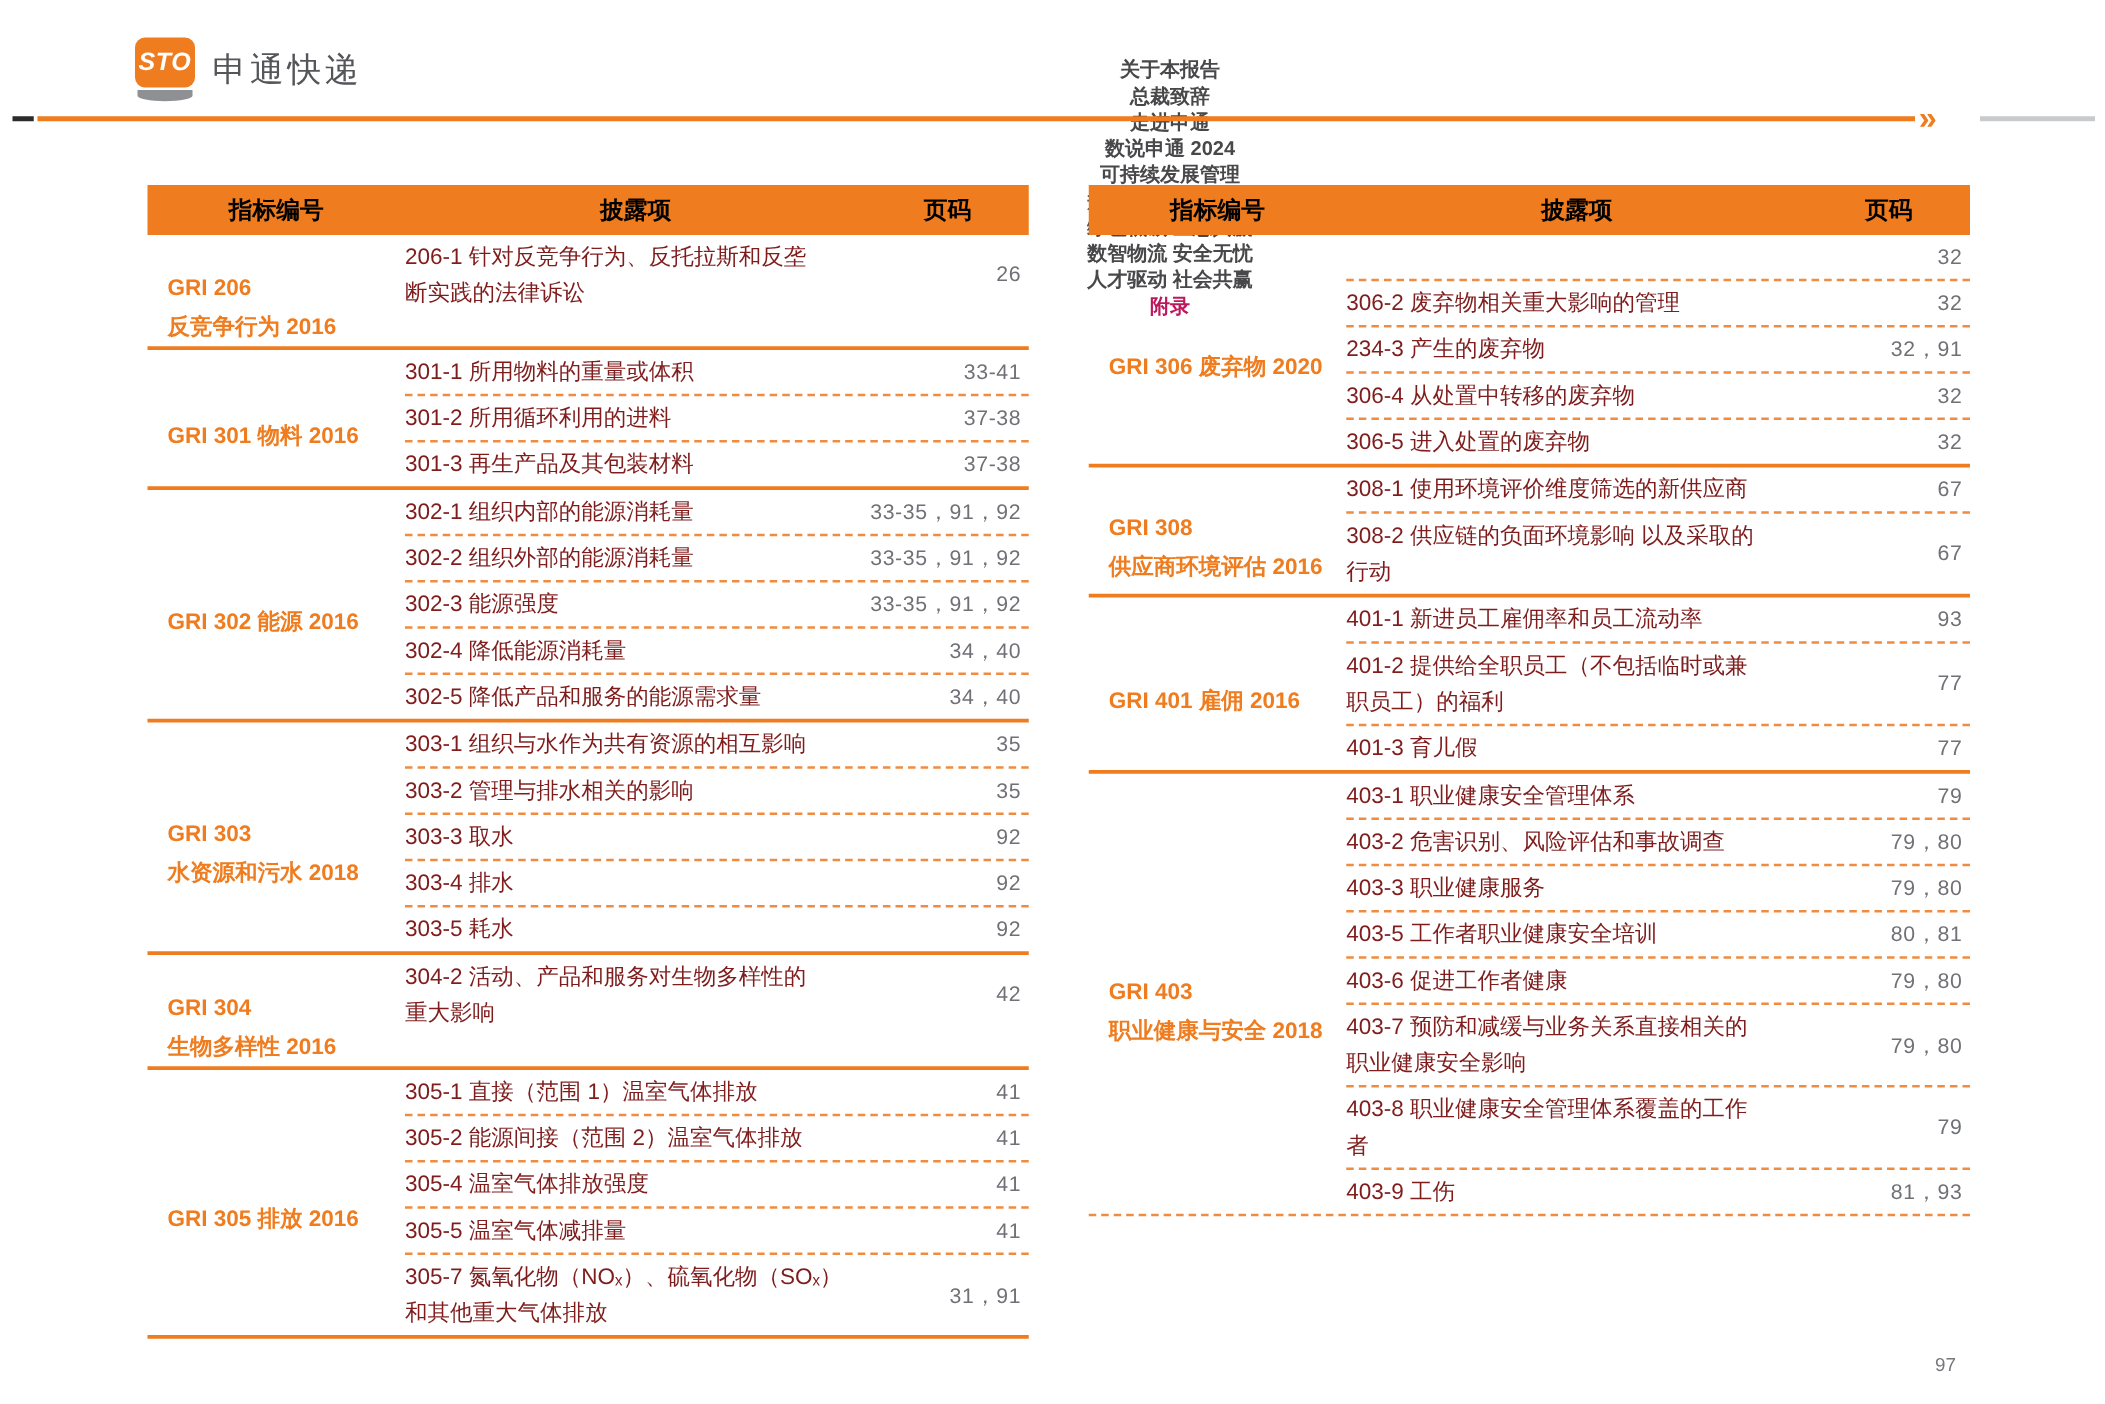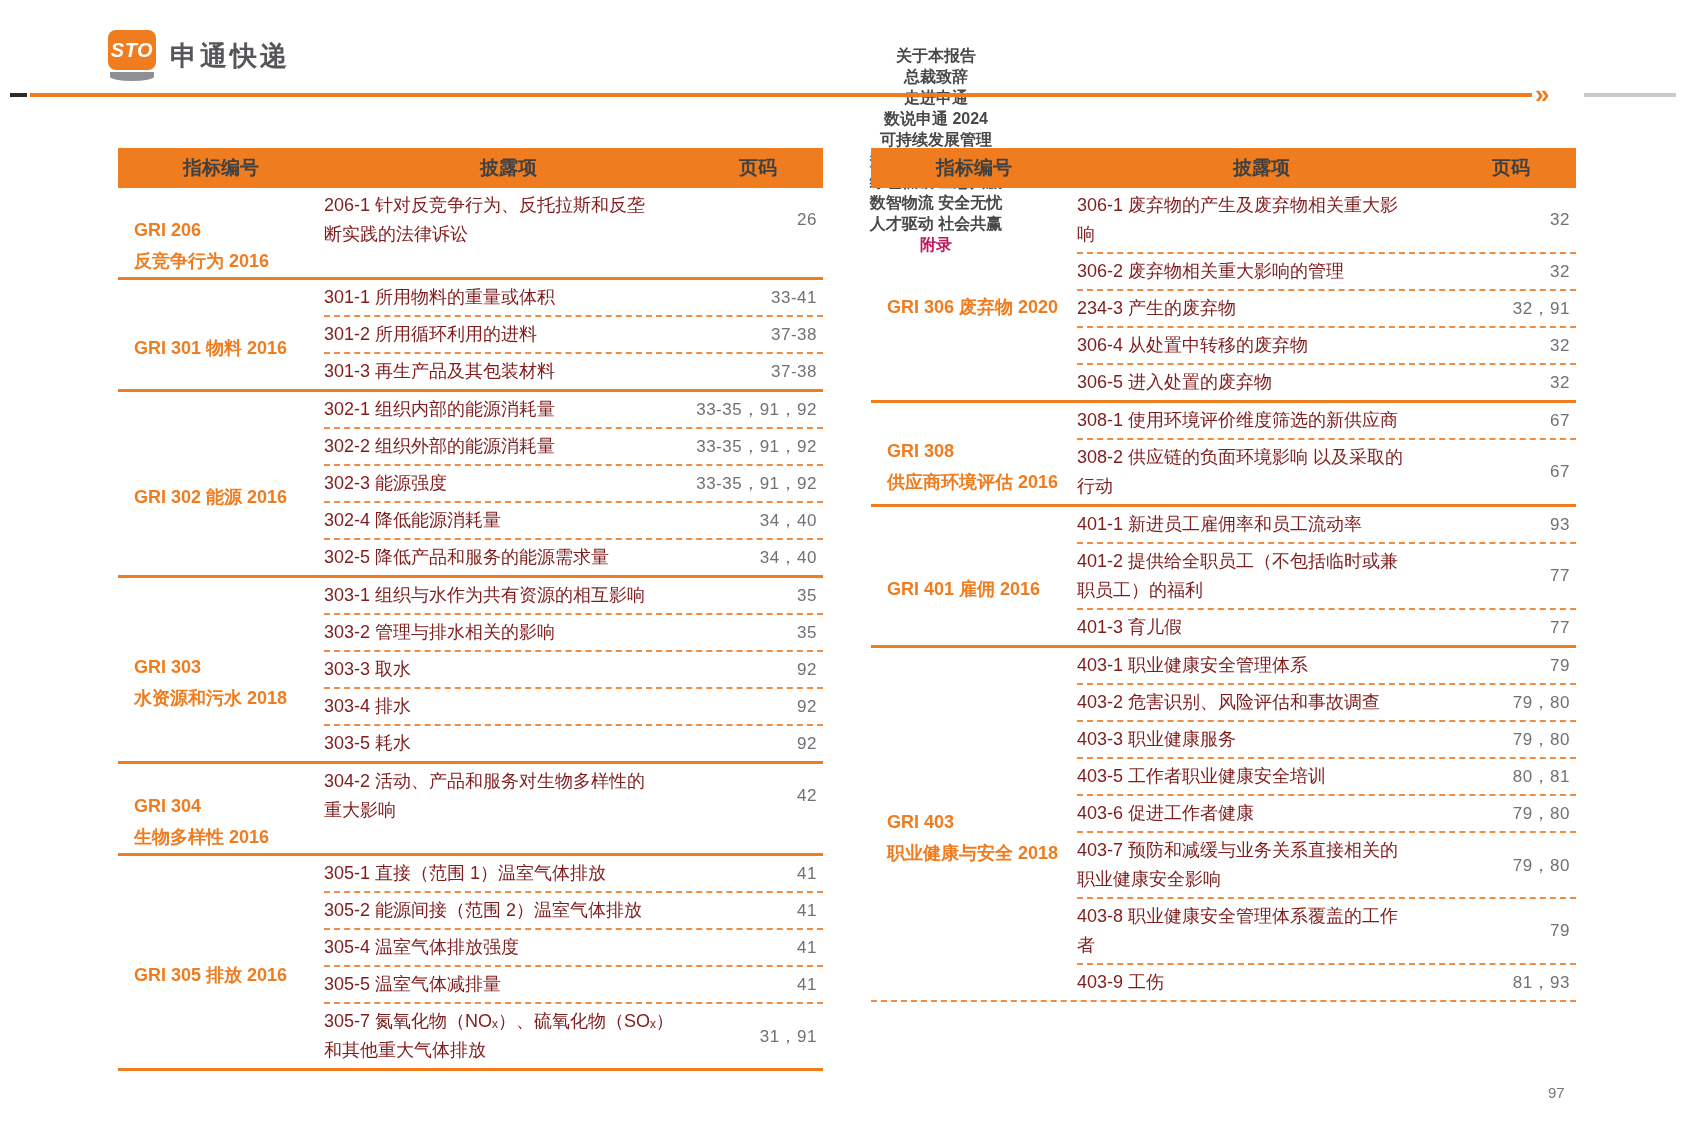--- a/index.html
+++ b/index.html
@@ -10,41 +10,41 @@
   }
   
   .brand{position:absolute;left:108px;top:30px;display:flex;align-items:center;gap:14px;}
   .logo{display:flex;flex-direction:column;align-items:center;}
   .logo-box{
     width:48px;height:40px;background:#EF7C1E;border-radius:8px;
     color:#fff;font-weight:900;font-style:italic;font-size:20px;
     display:flex;align-items:center;justify-content:center;letter-spacing:0.5px;
   }
   .logo-swoosh{width:44px;height:9px;background:#8E9093;border-radius:0 0 100% 100%;margin-top:2px;}
-  .brand-name{font-size:27px;font-weight:bold;color:#55565A;letter-spacing:3px;}
+  .brand-name{font-size:27px;font-weight:normal;color:#55565A;letter-spacing:3px;}
   .nav-items{
     position:absolute;left:300px;right:112px;top:46px;
     display:flex;justify-content:space-between;align-items:center;
     font-size:16px;font-weight:bold;color:#48484A;white-space:nowrap;flex-direction:column;
   }
   .nav-item.active{color:#be185d;}
   
   .p-dark{position:absolute;left:10px;top:93px;width:17px;height:4px;background:#2B2B2B;}
   .p-orange{position:absolute;left:30px;top:93px;width:1506px;height:4px;background:#EF7C1E;}
   .p-gray{position:absolute;left:1584px;top:93px;width:92px;height:4px;background:#C9CACC;}
   .p-marker{
     position:absolute;left:1532px;top:80px;color:#EF7C1E;
     font-size:26px;font-weight:900;background:#fff;padding:0 3px;line-height:28px;
   }
   
   .gri-table{position:absolute;top:148px;width:705px;font-size:18px;}
   .gri-table.left{left:118px;}
   .gri-table.right{left:871px;}
   .t-header{
-    height:40px;background:#EF7C1E;color:#404040;font-weight:bold;font-size:19px;
+    height:40px;background:#EF7C1E;color:#000000;font-weight:bold;font-size:19px;
     display:flex;align-items:center;
   }
   .h-ind{width:206px;text-align:center;}
   .h-dis{flex:1;text-align:center;}
   .h-page{width:130px;text-align:center;}
   .group{display:flex;}
   .group + .group{border-top:3px solid #EF7C1E;}
   .gri-table.left{border-bottom:3px solid #EF7C1E;}
   .gri-table.right{border-bottom:2px dashed #F08C42;}
   .g-ind{
@@ -216,22 +216,20 @@
   <section class="gri-table right" id="table-1">
       <div class="t-header">
         <div class="h-ind">指标编号</div>
         <div class="h-dis">披露项</div>
         <div class="h-page">页码</div>
       </div>
       <div class="group">
         <div class="g-ind">GRI 306 废弃物 2020</div>
         <div class="g-rows">
           <div class="row">
-            <div class="r-dis">306-1 废弃物的产生及废弃物相关重大影
-响</div>
             <div class="r-page">32</div>
           </div>
           <div class="row">
             <div class="r-dis">306-2 废弃物相关重大影响的管理</div>
             <div class="r-page">32</div>
           </div>
           <div class="row">
             <div class="r-dis">234-3 产生的废弃物</div>
             <div class="r-page">32，91</div>
           </div>

